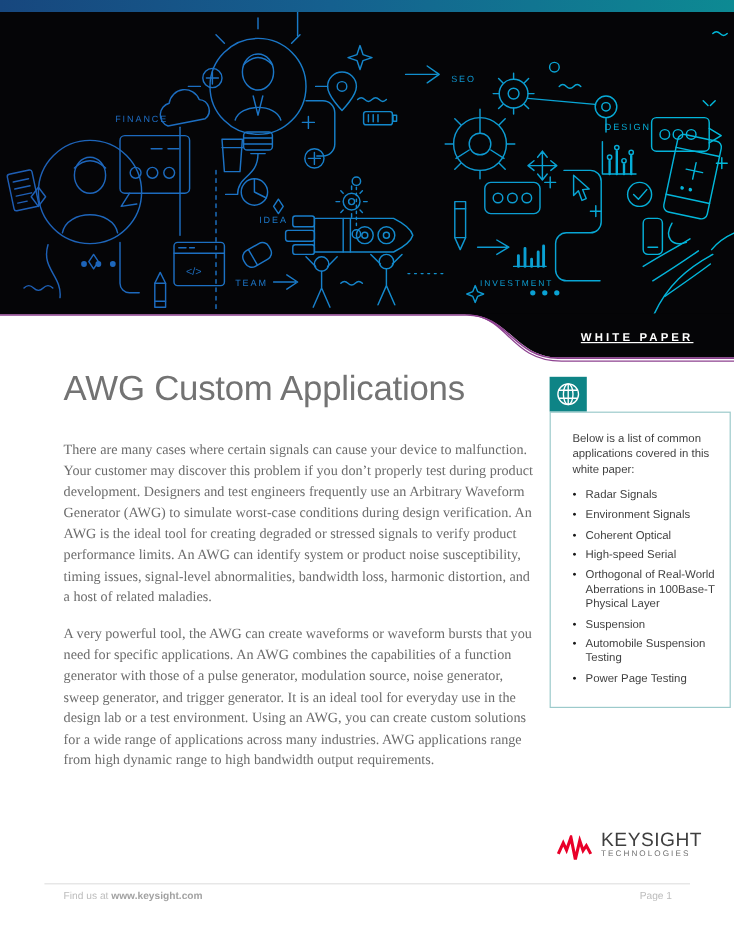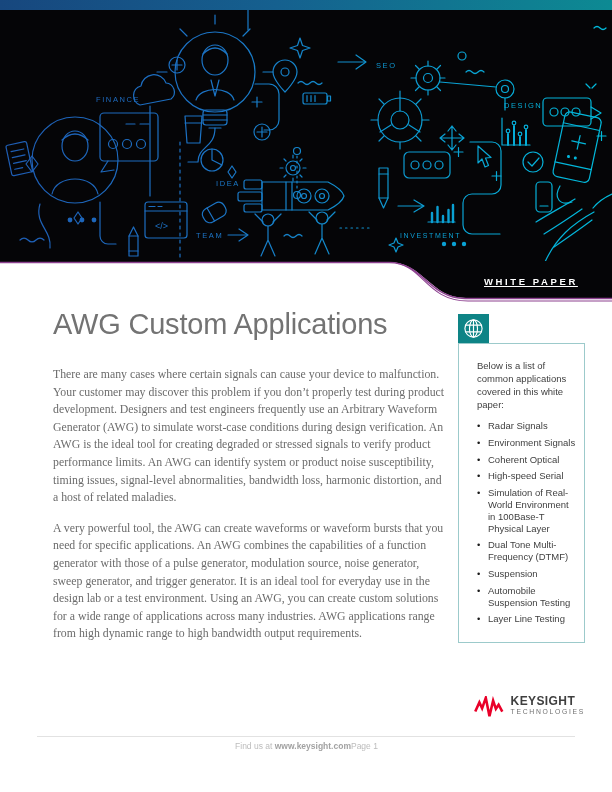--- a/index.html
+++ b/index.html
@@ -23,37 +23,37 @@
   
   .title{position:absolute;left:53px;top:308px;margin:0;width:400px;
          font-size:29px;font-weight:400;color:#737373;letter-spacing:-0.2px;}
   .body-col{position:absolute;left:53px;top:366px;width:393px;}
   .body-col p{margin:0 0 13px 0;font-size:11.8px;line-height:17.6px;color:#6b6b6b;font-family:Liberation Serif, serif;}
 
   
   .sidebar{position:absolute;left:458px;top:314px;width:127px;}
   .globe-tile{width:31px;height:29px;background:#0e8486;display:flex;
               align-items:center;justify-content:center;}
-  .info-box{border:1px solid #9ccacb;margin-top:0;padding:15px 6px 12px 18px;box-sizing:border-box;width:127px;}
+  .info-box{border:1px solid #9ccacb;margin-top:0;padding:15px 6px 12px 18px;box-sizing:border-box;width:151px;}
   .info-intro{font-size:9.5px;line-height:13px;color:#3f3f3f;margin:0 0 9px 0;}
   .info-box ul{margin:0;padding:0;list-style:none;}
   .info-box li{position:relative;font-size:9.5px;line-height:11.8px;color:#3f3f3f;
                padding-left:11px;margin-bottom:5px;}
   .info-box li::before{content:"•";position:absolute;left:0;top:0;color:#1a1a1a;}
 
   
   .logo{position:absolute;right:27px;top:694px;display:flex;align-items:flex-start;}
   .logo-mark{margin-right:7px;margin-top:2px;}
-  .logo-name{font-size:12px;font-weight:bold;color:#3f3f3f;letter-spacing:0.4px;line-height:14px;}
+  .logo-name{font-size:16px;font-weight:normal;color:#3f3f3f;letter-spacing:0.4px;line-height:14px;}
   .logo-sub{font-size:6.8px;color:#707070;letter-spacing:1.7px;line-height:8px;}
 
   
   .footer-rule{position:absolute;left:37px;top:736px;width:538px;height:1px;background:#e2e2e2;}
   .footer{position:absolute;left:53px;top:741px;width:507px;display:flex;
-          justify-content:center;font-size:8.5px;color:#bcbcbc;}
+          justify-content:space-between;font-size:8.5px;color:#bcbcbc;}
   .footer .site{font-weight:bold;color:#a2a2a2;}
 
   
   .line-art path,.line-art circle,.line-art rect,.line-art ellipse,.line-art line,.line-art polyline{
       fill:none;stroke:url(#lg);stroke-width:1.2;stroke-linecap:round;stroke-linejoin:round;}
   .line-art .dot{fill:url(#lg);stroke:none;}
   .line-art text{fill:url(#lg);stroke:none;font-family:"Liberation Sans",sans-serif;
       font-size:7.5px;letter-spacing:1.6px;}
 </style>
 </head>
@@ -323,25 +323,24 @@
         </g>
       </svg>
     </div>
     <div class="info-box">
       <p class="info-intro">Below is a list of common applications covered in this white paper:</p>
       <ul>
         <li>Radar Signals</li>
         <li>Environment Signals</li>
         <li>Coherent Optical</li>
         <li>High-speed Serial</li>
-        <li>Simulation of Real-World Environment in 100Base-T Physical Layer</li>
-        <li>Dual Tone Multi-Frequency (DTMF)</li>
+        <li>Orthogonal of Real-World Aberrations in 100Base-T Physical Layer</li>
         <li>Suspension</li>
         <li>Automobile Suspension Testing</li>
-        <li>Layer Line Testing</li>
+        <li>Power Page Testing</li>
       </ul>
     </div>
   </div>
 
   <div class="logo">
     <svg class="logo-mark" width="30" height="22" viewBox="0 0 32 24">
       <polyline points="1,17 5.5,7 8.5,13.5 12.5,2 16.5,22 20.5,5 23.5,14 26.5,9.5 30.5,17" fill="none" stroke="#e90029" stroke-width="2.8" stroke-linejoin="miter"></polyline>
     </svg>
     <div>
       <div class="logo-name">KEYSIGHT</div>

